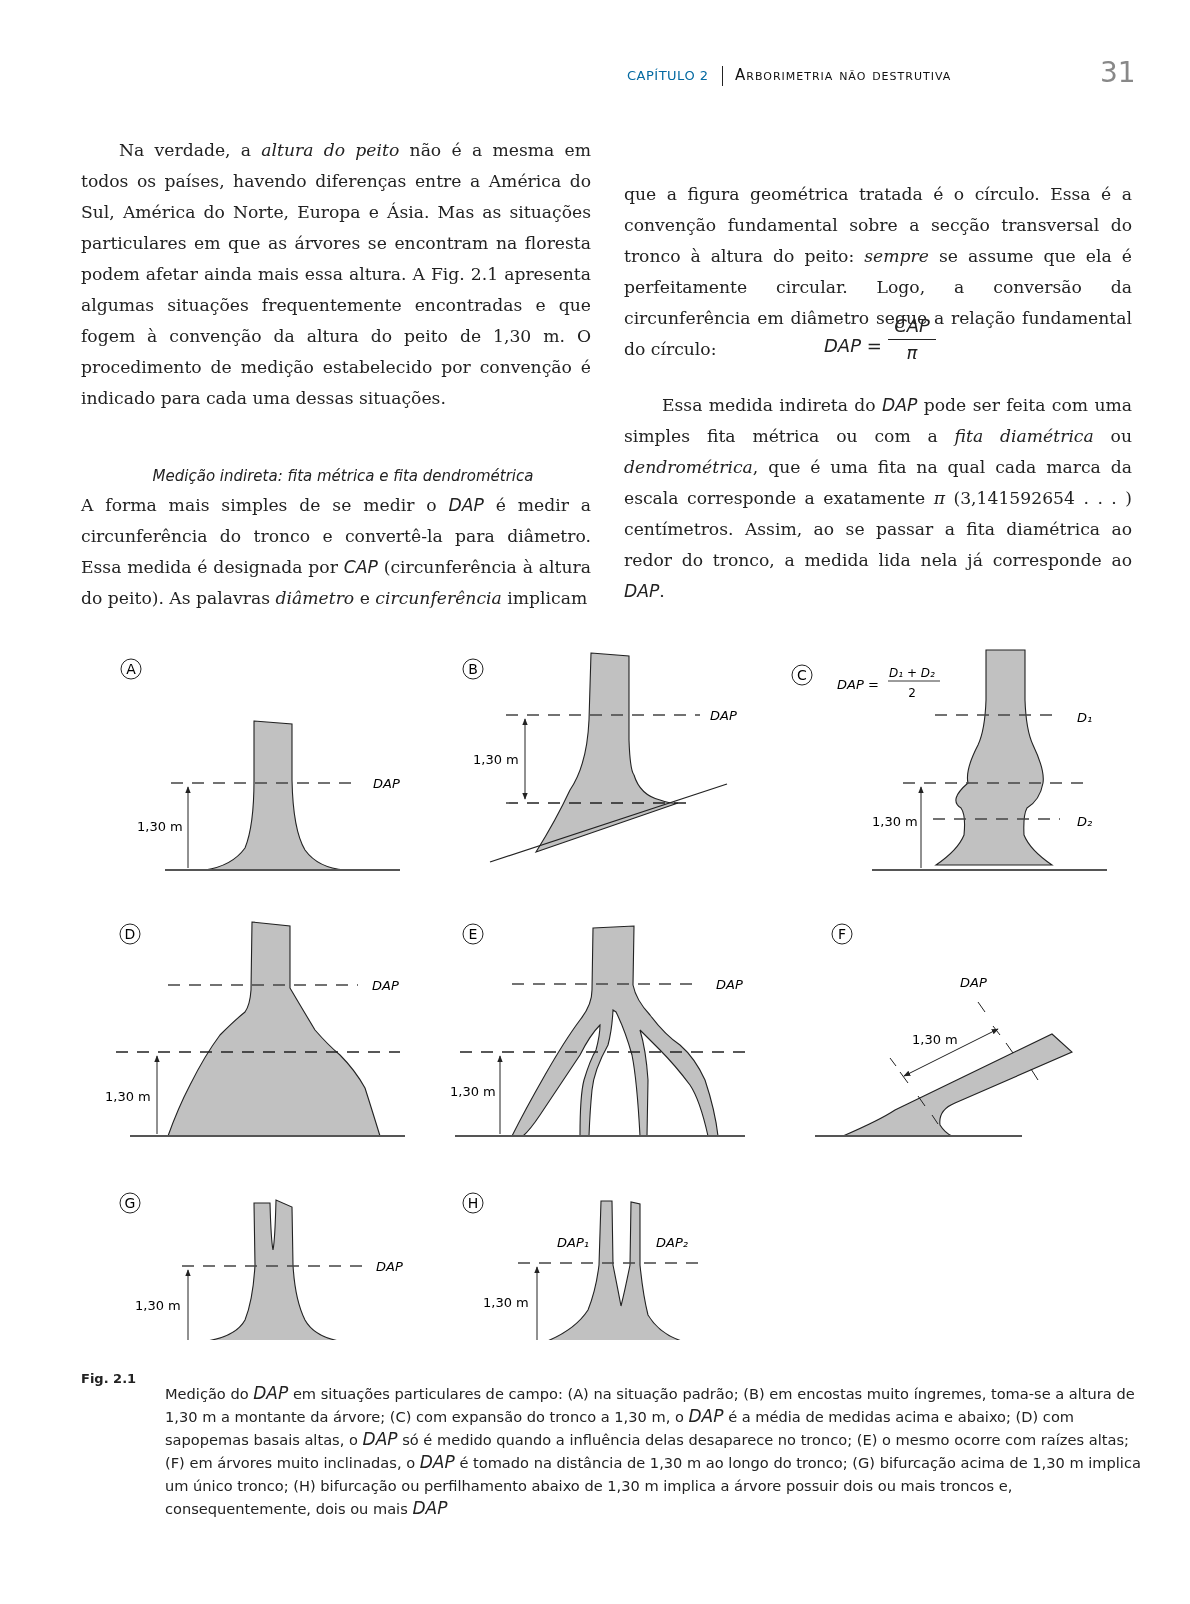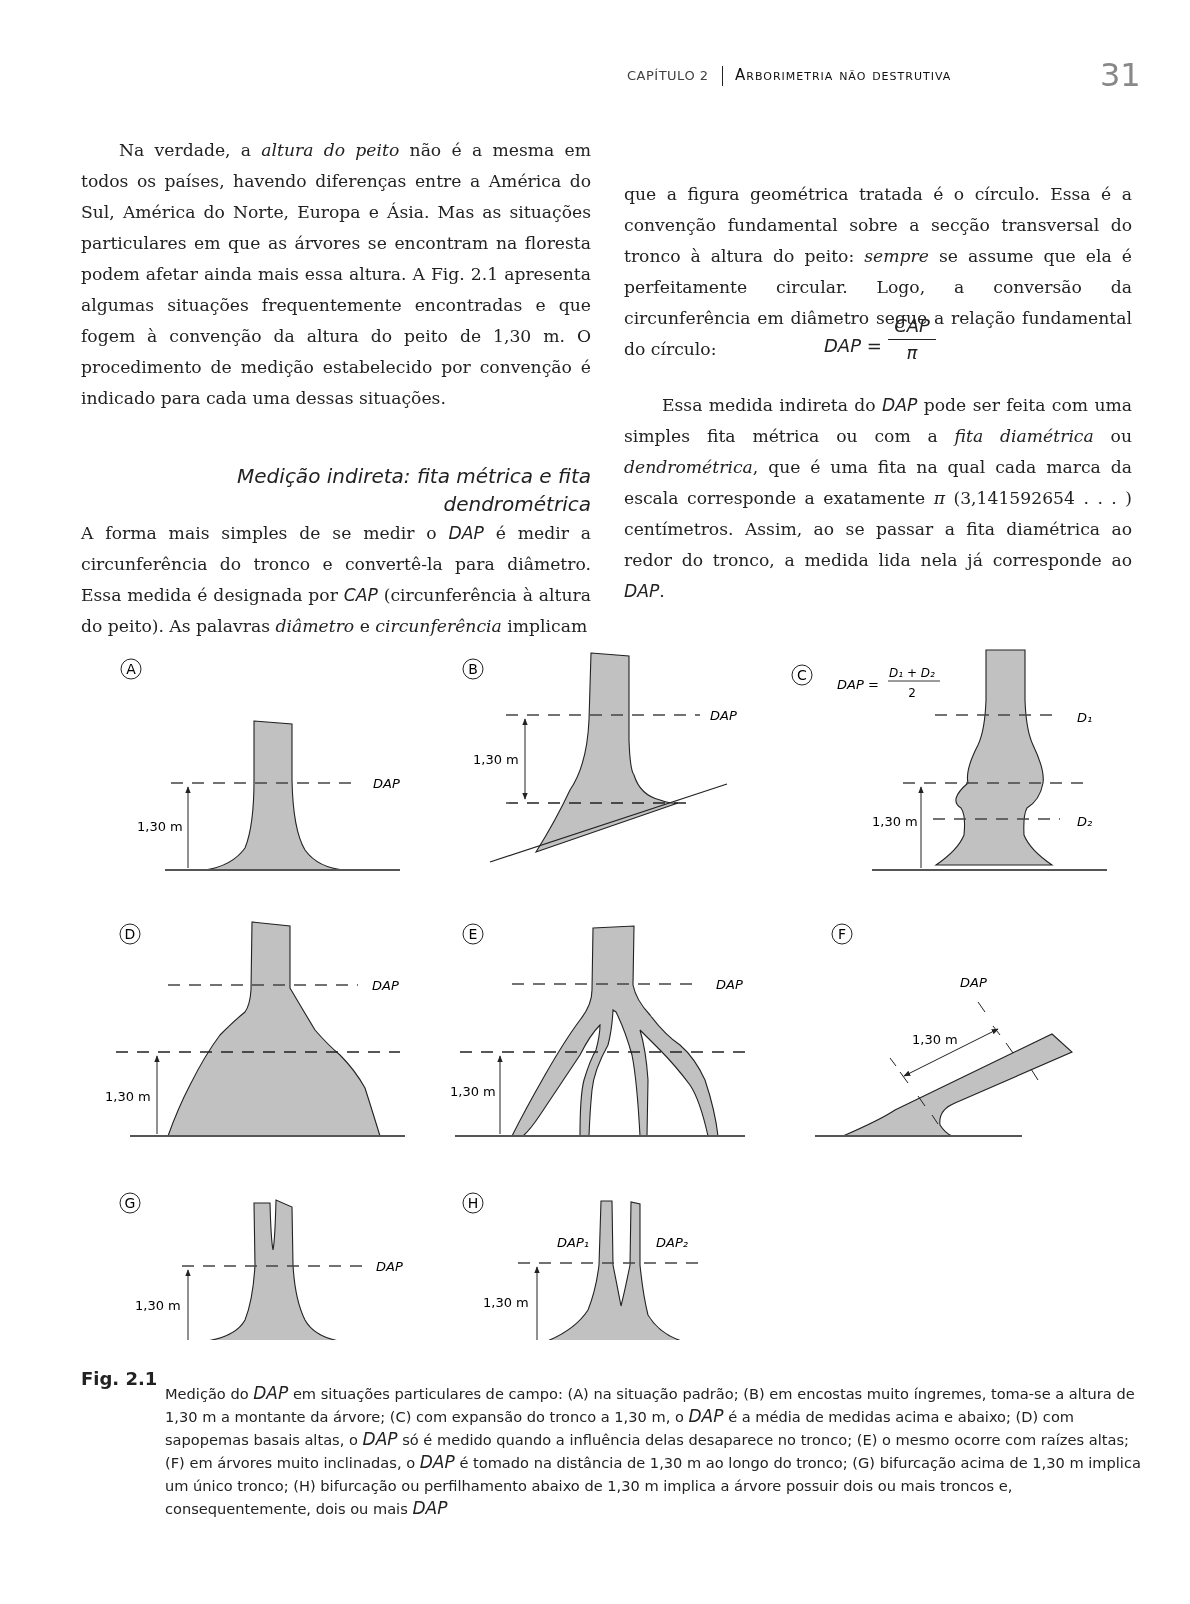--- a/index.html
+++ b/index.html
@@ -1,44 +1,44 @@
 <!DOCTYPE html>
 <html><head>
 <meta charset="utf-8">
 <style>
   html, body { margin: 0; padding: 0; background: #fff; }
   body { width: 1190px; height: 1604px; position: relative; overflow: hidden; color: #222; }
   .header { position: absolute; top: 62px; left: 0; width: 1190px; height: 40px; }
-  .hdr-chapter { position: absolute; left: 627px; top: 6px; font-family: "DejaVu Sans", sans-serif; font-size: 13px; letter-spacing: 0.5px; color: #404040; }
+  .hdr-chapter { position: absolute; left: 627px; top: 6px; font-family: "DejaVu Sans", sans-serif; font-size: 13px; letter-spacing: 0.5px; color: #0369a1; }
   .hdr-sep { position: absolute; left: 722px; top: 4px; width: 1px; height: 20px; background: #222; }
   .hdr-title { position: absolute; left: 735px; top: 4px; font-family: "DejaVu Sans", sans-serif; font-size: 15px; font-variant: small-caps; letter-spacing: 1px; color: #111; text-align: center; }
-  .hdr-page { position: absolute; left: 1100px; top: -6px; font-family: "DejaVu Sans", sans-serif; font-size: 32px; color: #888; }
+  .hdr-page { position: absolute; left: 1100px; top: -6px; font-family: "DejaVu Sans", sans-serif; font-size: 28px; color: #888; }
 
   .col { position: absolute; font-family: "DejaVu Serif", serif; font-size: 17.2px; line-height: 31px; text-align: justify; color: #222; }
   .col-left { left: 81px; top: 135px; width: 510px; }
   .col-right { left: 624px; top: 135px; width: 508px; margin-top: 44px; }
   .para-indent { text-indent: 38px; margin: 0; }
   .para { margin: 0; }
-  .subhead { font-family: "DejaVu Sans", sans-serif; font-style: italic; font-size: 20px; margin: 48px 0 0 14px; line-height: 28px; text-align: right; }
+  .subhead { font-family: "DejaVu Sans", sans-serif; font-style: italic; font-size: 15px; margin: 48px 0 0 14px; line-height: 28px; text-align: center; }
   .it { font-style: italic; }
   .sans-it { font-family: "DejaVu Sans", sans-serif; font-style: italic; }
 
   .formula { position: absolute; left: 824px; top: 315px; font-family: "DejaVu Sans", sans-serif; font-style: italic; font-size: 18px; }
   .formula .lhs { position: absolute; left: 0; top: 20px; white-space: nowrap; }
   .formula .frac { position: absolute; left: 64px; top: 0; width: 48px; text-align: center; }
   .formula .num { display: block; border-bottom: 1.2px solid #222; padding-bottom: 3px; }
   .formula .den { display: block; padding-top: 2px; }
 
   .para2 { position: absolute; left: 624px; top: 390px; width: 508px; }
 
   .figure { position: absolute; left: 0; top: 620px; width: 1190px; height: 720px; }
   .figure svg { position: absolute; left: 0; top: 0; }
 
   .caption { position: absolute; left: 81px; top: 1368px; width: 1060px; font-family: "DejaVu Sans", sans-serif; font-size: 14.6px; line-height: 23px; color: #222; }
-  .cap-label { position: absolute; left: 0; top: -1px; font-weight: bold; font-size: 18px; }
+  .cap-label { position: absolute; left: 0; top: -1px; font-weight: bold; font-size: 13px; }
   .cap-text { position: absolute; left: 84px; top: 0; width: 976px; margin-top: 14px; }
 </style>
 </head>
 <body>
 
 <div class="header">
   <span class="hdr-chapter">CAPÍTULO 2</span>
   <span class="hdr-sep"></span>
   <span class="hdr-title">Arborimetria não destrutiva</span>
   <span class="hdr-page">31</span>

